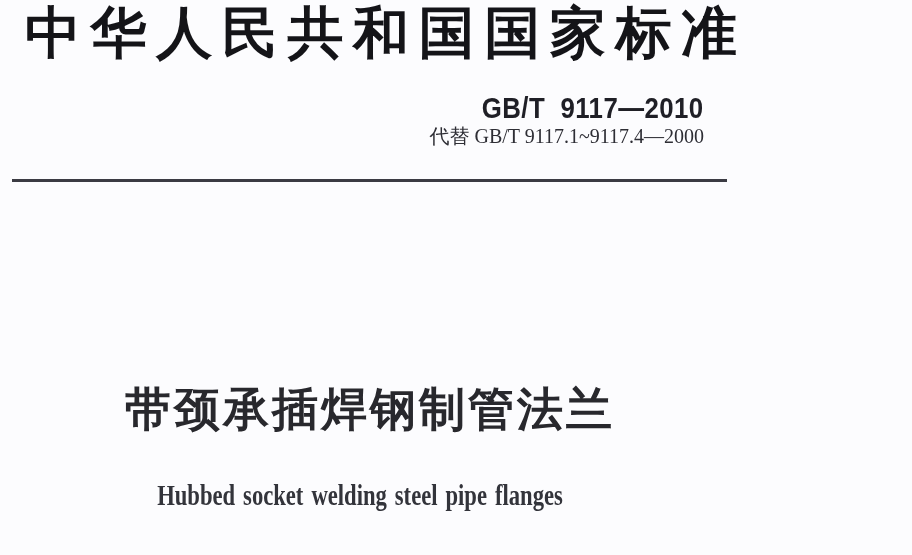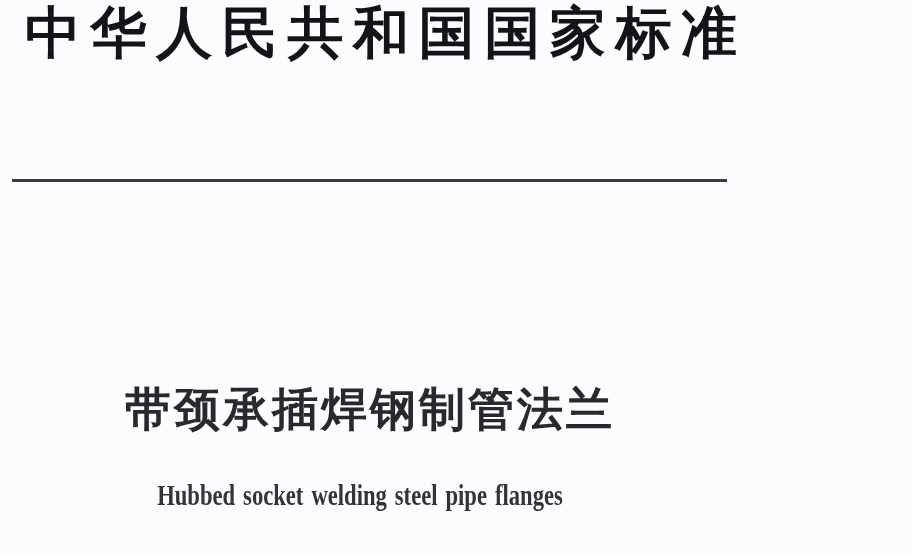--- a/index.html
+++ b/index.html
@@ -99,20 +99,24 @@
     transform-origin: 50% 50%;
   }
 </style>
 </head>
 <body>
 
 <div class="page">
 
   <h1 class="national-title">中华人民共和国国家标准</h1>
 
+  <div class="code-block">
+    <div class="std-code">GB/T 9117—2010</div>
+    <div class="replaces">代替 GB/T 9117.1~9117.4—2000</div>
+  </div>
 
   <div class="rule"></div>
 
   <h2 class="title-zh">带颈承插焊钢制管法兰</h2>
 
   <h3 class="title-en">Hubbed socket welding steel pipe flanges</h3>
 
 </div>
 
 </body></html>

